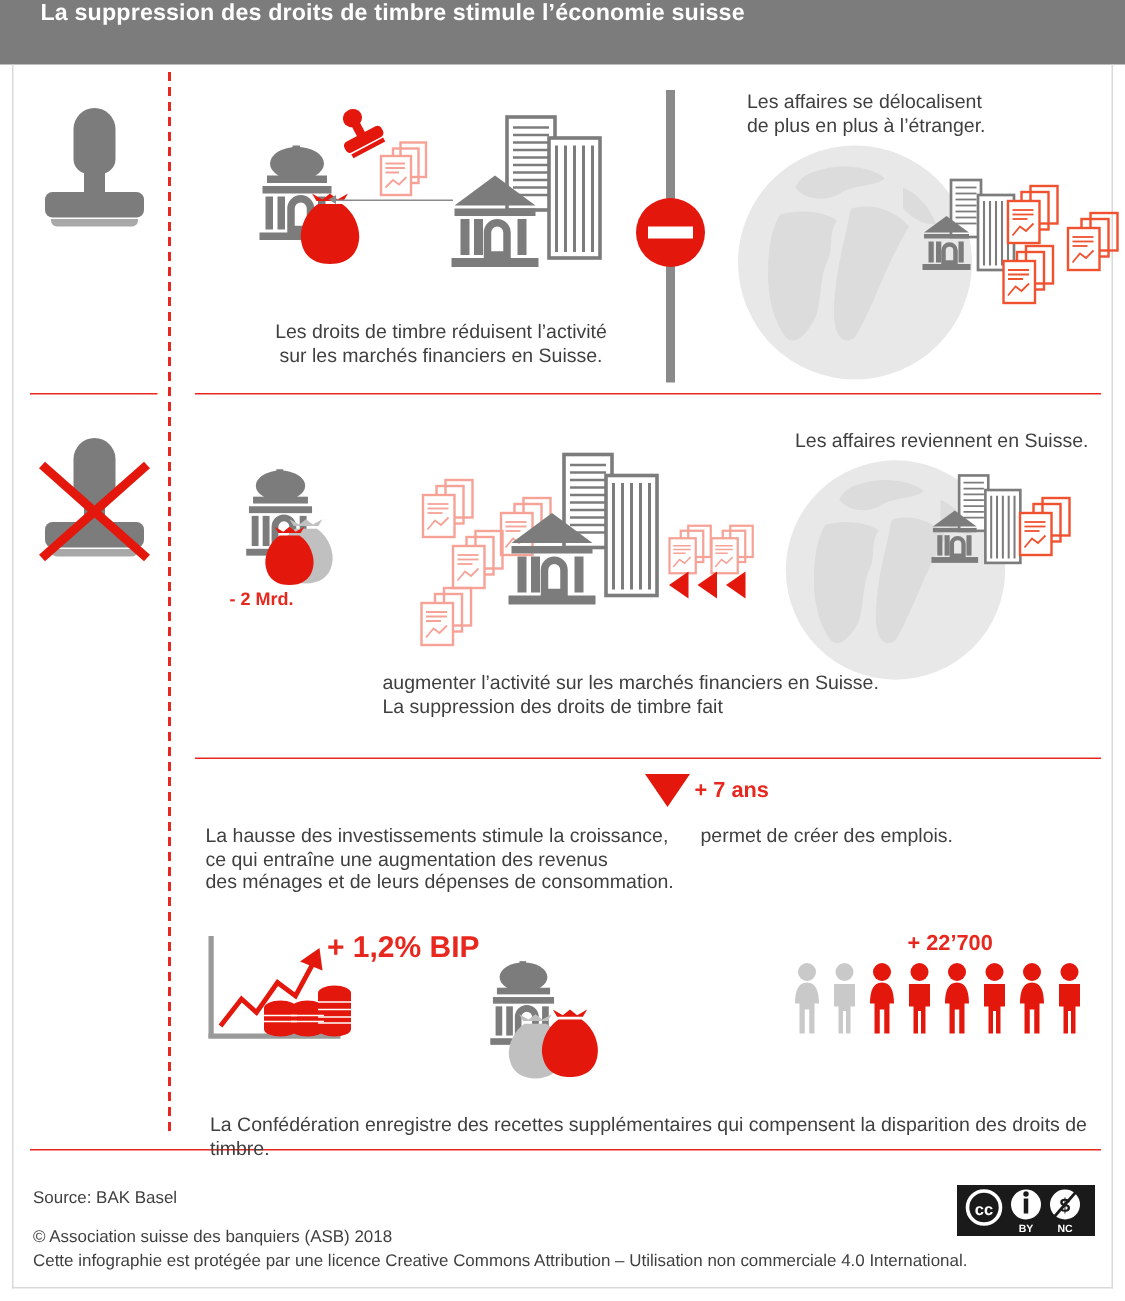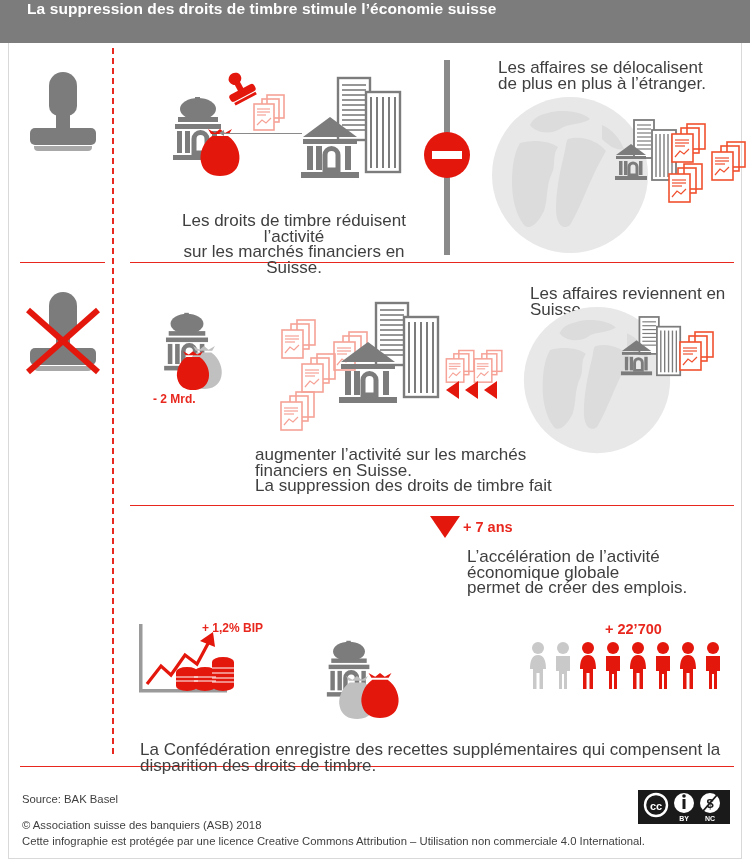--- a/index.html
+++ b/index.html
@@ -38,21 +38,21 @@
   }
 
   
   .hrule { position: absolute; height: 0; border-top: 1.6px solid #e8281e; }
   .hrule-1 { left: 130px; top: 262px; width: 604px; }
   .hrule-2 { left: 20px; top: 262px; width: 85px; }
   .hrule-3 { left: 130px; top: 505px; width: 604px; }
   .hrule-4 { left: 20px; top: 766px; width: 714px; }
 
   
-  .cap { position: absolute; font-size: 17px; line-height: 15.5px; color: #3f3f3f; }
+  .cap { position: absolute; font-size: 13px; line-height: 15.5px; color: #3f3f3f; }
   .red-label { position: absolute; color: #e8281e; font-weight: bold; }
 
   
   .stamp { position: absolute; width: 76px; height: 92px; }
   .stamp .knob {
     position: absolute; left: 24px; top: 2px; width: 28px; height: 44px;
     background: #7c7c7c; border-radius: 14px 14px 10px 10px;
   }
   .stamp .neck {
     position: absolute; left: 31px; top: 34px; width: 14px; height: 28px;
@@ -561,23 +561,27 @@
           <line x1="7" y1="21" x2="21" y2="21"></line>
       <line x1="7" y1="24" x2="17" y2="24"></line>
           <polyline points="7,35 12,29 16,32 21,27" fill="none"></polyline>
         </g>
     </svg>
   </div>
 
   <div class="tri-down" style="left:430px; top:516px;"></div>
   <div class="red-label" style="left:463px; top:519px; font-size:14.5px;">+ 7 ans</div>
 
+  <div class="cap" style="left:137px; top:549px; width:320px;">
+    <div>La hausse des investissements stimule la croissance,</div>
+    <div>ce qui entraîne une augmentation des revenus</div>
+    <div>des ménages et de leurs dépenses de consommation.</div>
+  </div>
 
   <div class="cap" style="left:467px; top:549px; width:280px;">
-    <div>L’accélération de l’activité économique globale</div>
     <div>permet de créer des emplois.</div>
   </div>
 
   <div class="growth" style="left:135px; top:622px;">
     <svg width="105" height="82" viewBox="0 0 105 82">
       <rect x="4" y="2" width="3.5" height="68" fill="#9a9a9a"></rect>
       <rect x="4" y="67" width="88" height="3.5" fill="#9a9a9a"></rect>
       <polyline points="12,62 26,44 36,53 50,33 62,42 76,16" fill="none" stroke="#e4170d" stroke-width="3.2"></polyline>
       <polygon points="78,10 80,25 65,19" fill="#e4170d"></polygon>
       <g fill="#e4170d">
@@ -596,21 +600,21 @@
           <line x1="41" y1="59" x2="63" y2="59"></line>
         <line x1="59" y1="55" x2="81" y2="55"></line>
           <line x1="59" y1="59" x2="81" y2="59"></line>
         <line x1="77" y1="46" x2="99" y2="46"></line>
           <line x1="77" y1="51" x2="99" y2="51"></line>
         <line x1="77" y1="56" x2="99" y2="56"></line>
           <line x1="77" y1="60" x2="99" y2="60"></line>
       </g>
     </svg>
   </div>
-  <div class="red-label" style="left:202px; top:621px; font-size:12px;">+ 1,2% BIP</div>
+  <div class="red-label" style="left:218px; top:621px; font-size:20px;">+ 1,2% BIP</div>
 
   <div class="gov" style="left:318px; top:638px;">
     <svg width="62" height="64" viewBox="0 0 70 70">
       <ellipse cx="35" cy="14" rx="18" ry="11" fill="#7c7c7c"></ellipse>
       <rect x="15" y="22" width="40" height="5" fill="#7c7c7c"></rect>
       <rect x="32" y="2" width="5" height="6" fill="#7c7c7c"></rect>
       <rect x="12" y="29" width="46" height="5" fill="#7c7c7c"></rect>
       <rect x="14" y="36" width="5" height="22" fill="#7c7c7c"></rect>
       <rect x="22" y="36" width="5" height="22" fill="#7c7c7c"></rect>
       <path d="M31 58 L31 44 a6.5 6.5 0 0 1 13 0 L44 58 Z" fill="none" stroke="#7c7c7c" stroke-width="5"></path>

